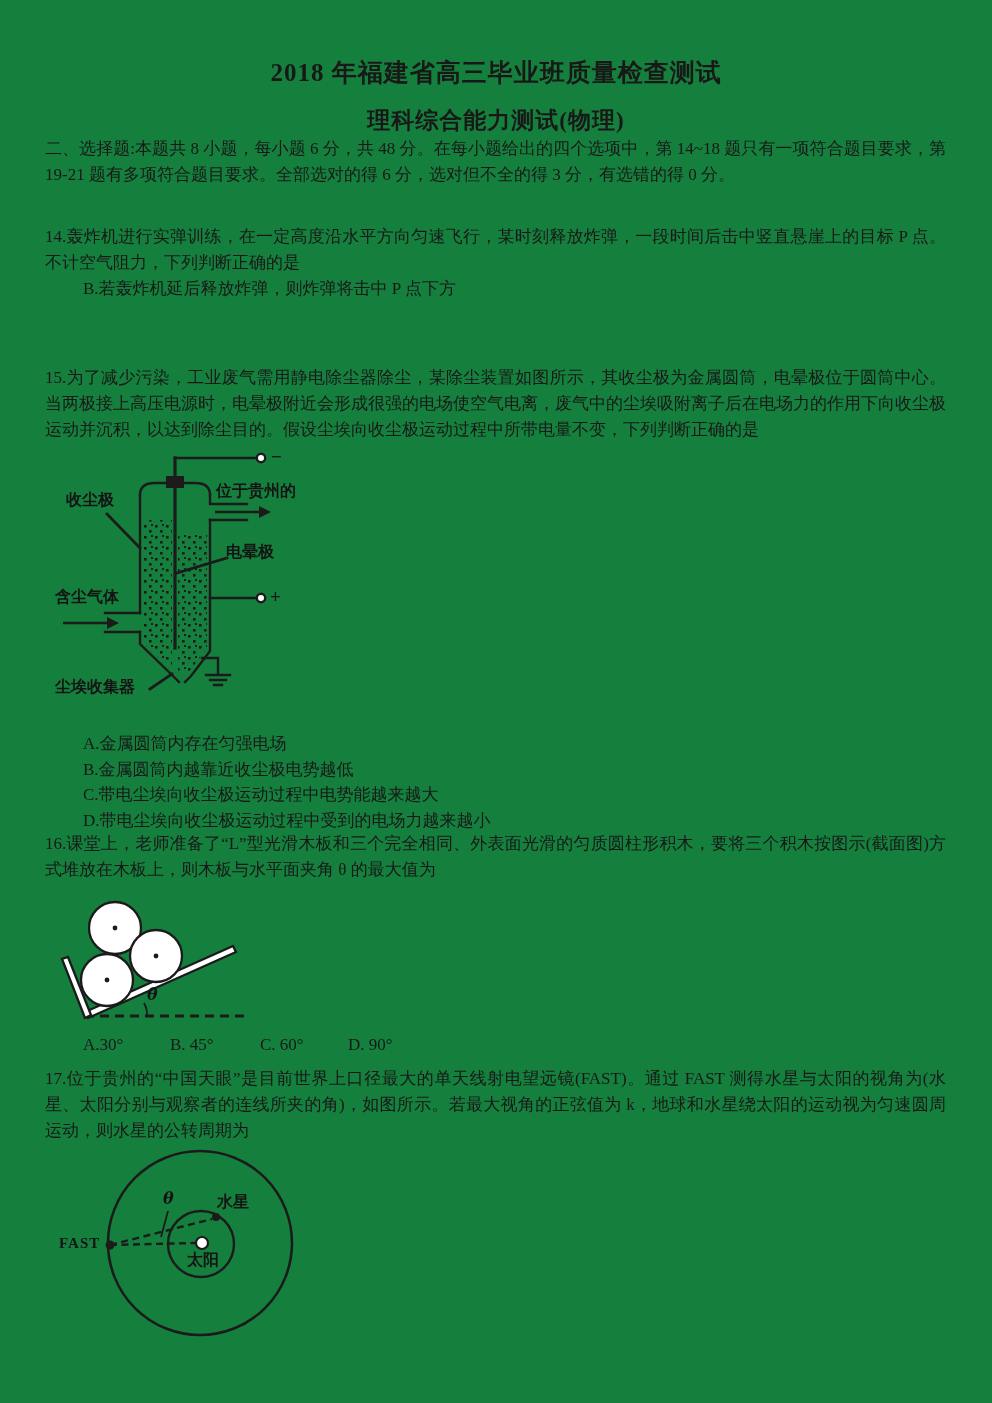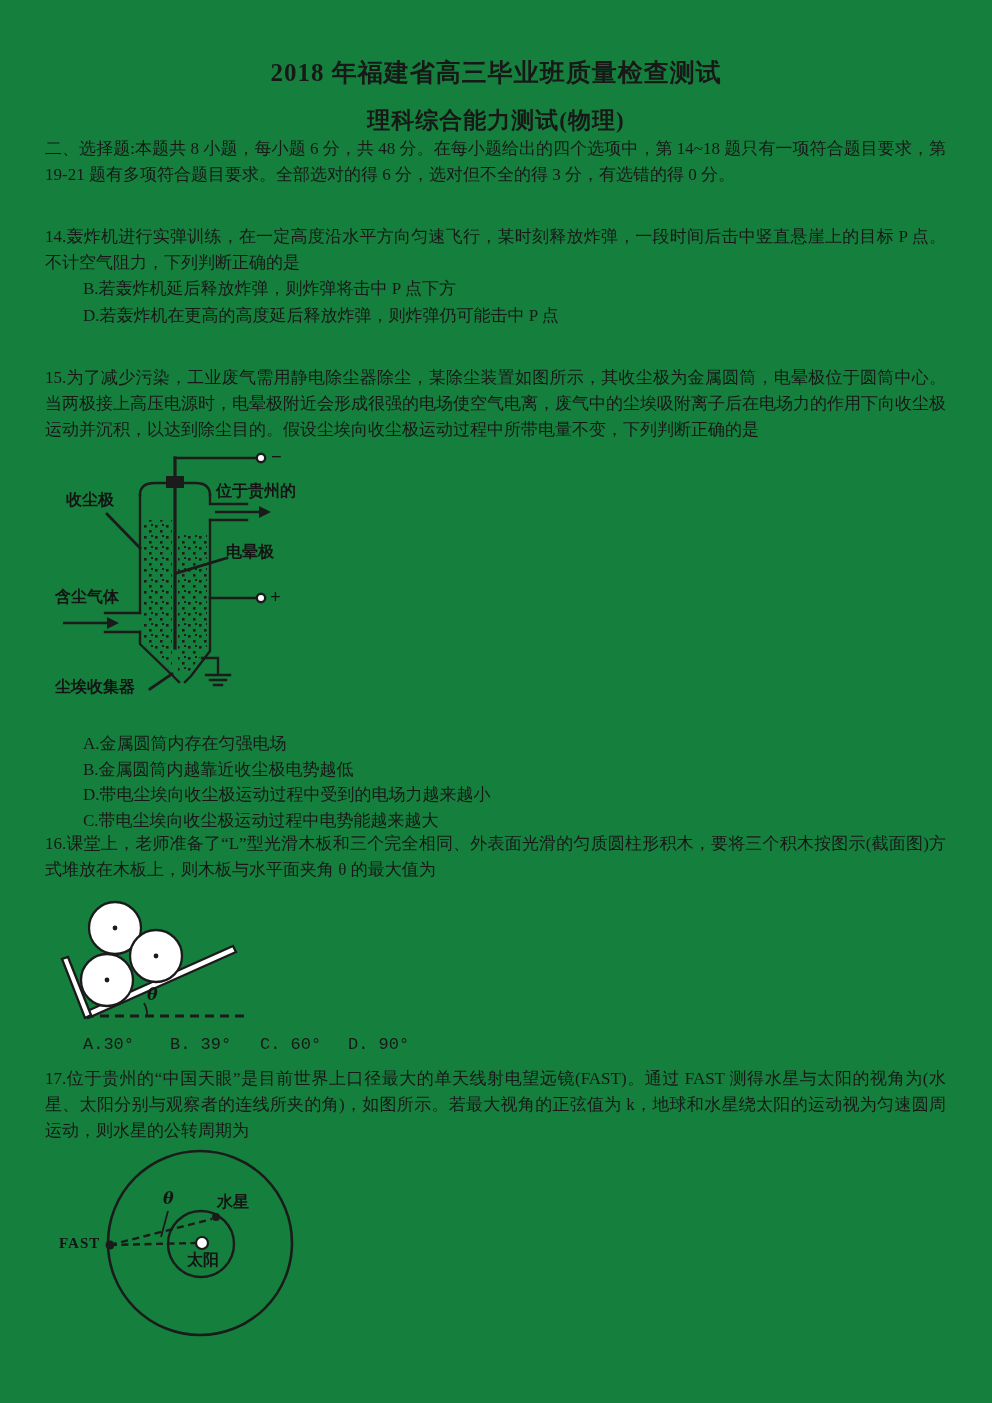--- a/index.html
+++ b/index.html
@@ -15,40 +15,39 @@
   .block p{margin:0;}
   .opt{padding-left:38px;line-height:26.5px;text-align:left;}
   .opt.first{margin-top:3px;}
   .optsingle{line-height:25.5px;}
   .diagram{position:absolute;}
   .diagram svg{position:absolute;left:0;top:0;}
   .dlabel{position:absolute;font-size:16px;font-weight:700;white-space:nowrap;color:#141414;}
   .dlabel.small{font-size:15px;}
   .dlabel.sym{font-size:19px;font-weight:700;}
   .dlabel.theta{font-style:italic;font-family:"DejaVu Serif","Liberation Serif",serif;font-size:16px;}
-  .optrow{position:absolute;left:45px;top:1035px;width:901px;height:24px;font-size:17px;font-family:Liberation Mono, monospace;}
+  .optrow{position:absolute;left:45px;top:1035px;width:901px;height:24px;font-size:17px;}
   .optrow span{position:absolute;top:0;white-space:nowrap;}
   line,path,circle,rect,polygon{vector-effect:non-scaling-stroke;}
 </style>
 </head>
 <body>
 
 <div class="page">
 
   <div class="title">2018 年福建省高三毕业班质量检查测试</div>
   <div class="subtitle">理科综合能力测试(物理)</div>
 
   <div class="block" style="top:136px;">
     <p>二、选择题:本题共 8 小题，每小题 6 分，共 48 分。在每小题给出的四个选项中，第 14~18 题只有一项符合题目要求，第 19-21 题有多项符合题目要求。全部选对的得 6 分，选对但不全的得 3 分，有选错的得 0 分。</p>
   </div>
 
   <div class="block" style="top:204px;margin-top:20px;">
     <p><span>14.</span><span>轰炸机进行实弹训练，在一定高度沿水平方向匀速飞行，某时刻释放炸弹，一段时间后击中竖直悬崖上的目标 P 点。不计空气阻力，下列判断正确的是</span></p>
     <p class="opt">B.若轰炸机延后释放炸弹，则炸弹将击中 P 点下方</p>
-    <p class="opt">D.若轰炸机在更高的高度延后释放炸弹，则炸弹仍可能击中 P 点</p>
   </div>
 
   <div class="block" style="top:365px;">
     <p><span>15.</span><span>为了减少污染，工业废气需用静电除尘器除尘，某除尘装置如图所示，其收尘极为金属圆筒，电晕极位于圆筒中心。当两极接上高压电源时，电晕极附近会形成很强的电场使空气电离，废气中的尘埃吸附离子后在电场力的作用下向收尘极运动并沉积，以达到除尘目的。假设尘埃向收尘极运动过程中所带电量不变，下列判断正确的是</span></p>
   </div>
 
   <div class="diagram" style="left:55px;top:446px;width:250px;height:266px;">
     <svg width="250" height="266" viewBox="0 0 250 266">
       <defs>
         <pattern id="dust" width="11" height="11" patternUnits="userSpaceOnUse">
@@ -99,22 +98,22 @@
     <span class="dlabel" style="left:171px;top:96px;">电晕极</span>
     <span class="dlabel" style="left:0px;top:141px;">含尘气体</span>
     <span class="dlabel" style="left:0px;top:231px;">尘埃收集器</span>
     <span class="dlabel sym" style="left:216px;top:0px;">−</span>
     <span class="dlabel sym" style="left:215px;top:140px;">+</span>
   </div>
 
   <div class="block" style="top:731px;">
     <p class="opt optsingle" style="padding-left:38px;">A.金属圆筒内存在匀强电场</p>
     <p class="opt optsingle" style="padding-left:38px;">B.金属圆筒内越靠近收尘极电势越低</p>
+    <p class="opt optsingle" style="padding-left:38px;">C.带电尘埃向收尘极运动过程中电势能越来越大</p>
     <p class="opt optsingle" style="padding-left:38px;">D.带电尘埃向收尘极运动过程中受到的电场力越来越小</p>
-    <p class="opt optsingle" style="padding-left:38px;">C.带电尘埃向收尘极运动过程中电势能越来越大</p>
   </div>
 
   <div class="block" style="top:831px;">
     <p><span>16.</span><span>课堂上，老师准备了“L”型光滑木板和三个完全相同、外表面光滑的匀质圆柱形积木，要将三个积木按图示(截面图)方式堆放在木板上，则木板与水平面夹角 θ 的最大值为</span></p>
   </div>
 
   <div class="diagram" style="left:55px;top:890px;width:205px;height:145px;">
     <svg width="205" height="145" viewBox="0 0 205 145">
       <path d="M30,126 H192" stroke="#1b1b1b" stroke-width="3" stroke-dasharray="9 6" fill="none"></path>
       <g fill="#fff" stroke="#1b1b1b" stroke-width="2.3">
@@ -127,21 +126,21 @@
       <circle cx="60" cy="38" r="2.4" fill="#1b1b1b"></circle>
       <circle cx="101" cy="66" r="2.4" fill="#1b1b1b"></circle>
       <circle cx="52" cy="90" r="2.4" fill="#1b1b1b"></circle>
       <path d="M92,126 A23,23 0 0 0 89,113" stroke="#1b1b1b" stroke-width="1.8" fill="none"></path>
     </svg>
     <span class="dlabel theta" style="left:92px;top:95px;">θ</span>
   </div>
 
   <div class="optrow">
     <span style="left:38px;">A.30°</span>
-    <span style="left:125px;">B. 39°</span>
+    <span style="left:125px;">B. 45°</span>
     <span style="left:215px;">C. 60°</span>
     <span style="left:303px;">D. 90°</span>
   </div>
 
   <div class="block" style="top:1066px;">
     <p><span>17.</span><span>位于贵州的“中国天眼”是目前世界上口径最大的单天线射电望远镜(FAST)。通过 FAST 测得水星与太阳的视角为(水星、太阳分别与观察者的连线所夹的角)，如图所示。若最大视角的正弦值为 k，地球和水星绕太阳的运动视为匀速圆周运动，则水星的公转周期为</span></p>
   </div>
 
   <div class="diagram" style="left:55px;top:1145px;width:255px;height:200px;">
     <svg width="255" height="200" viewBox="0 0 255 200">

